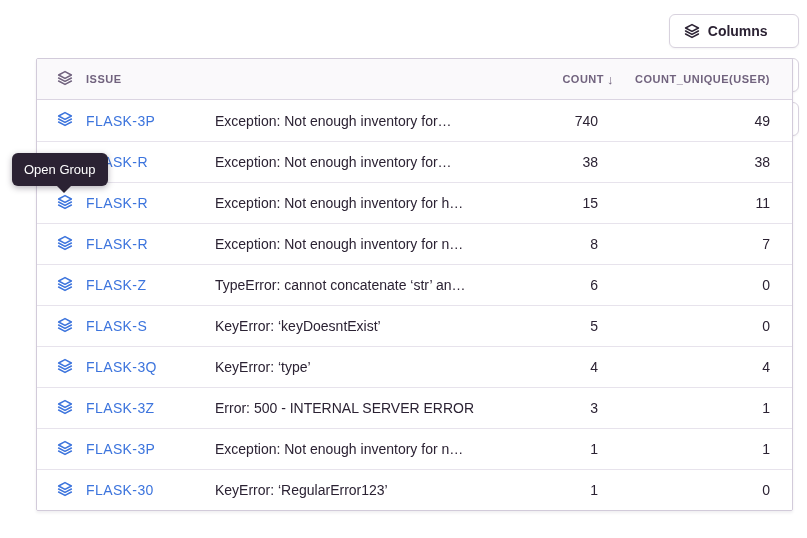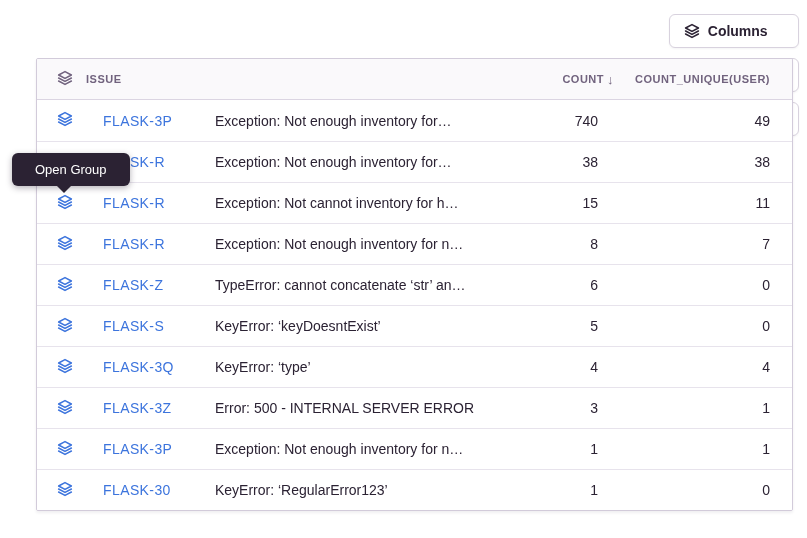--- a/index.html
+++ b/index.html
@@ -35,32 +35,32 @@
   .thead {
     background:#FAF9FB; border-bottom:1px solid #DBD5E2; height:41px;
     color:#71637E; font-size:11px; font-weight:bold; letter-spacing:0.5px;
   }
   .th-issue { display:flex; align-items:center; gap:13px; cursor:pointer; }
   .th-num { justify-self:end; display:flex; align-items:center; gap:3px; cursor:pointer;margin-left:8px; }
   .sort-arrow { font-size:13px; font-weight:normal; margin-right:-16px; }
 
   .row { border-top:1px solid #E7E3EC; background:#fff; font-size:14px; }
   .row:first-of-type { border-top:none; }
-  .issue-cell { display:flex; align-items:center; gap:30px; min-width:0; }
+  .issue-cell { display:flex; align-items:center; gap:13px; min-width:0; }
   .issue-link { color:#3C74DD; text-decoration:none; letter-spacing:0.4px; cursor:pointer; white-space:nowrap; }
   .layers-blue { color:#3C74DD; flex:none; cursor:pointer; }
   .layers-gray { color:#71637E; flex:none; }
   .desc { white-space:nowrap; overflow:hidden; color:#2B2233; }
   .num { text-align:right; color:#2B2233; }
 
   
   .tooltip {
     position:absolute; left:12px; top:153px; z-index:10;
     background:#2B2233; color:#fff; font-size:13px;
-    padding:9px 23px; border-radius:6px;
+    padding:9px 12px; border-radius:6px;
     box-shadow:0 2px 6px rgba(43,34,51,0.35);
     white-space:nowrap;
   }
   .tooltip::after {
     content:""; position:absolute; top:100%; left:45px;
     border:7px solid transparent; border-top:7px solid #2B2233; border-bottom:none;
   }
 </style>
 </head>
 <body>
@@ -158,21 +158,21 @@
     <div class="issue-cell">
       <span class="layers-blue">
         <svg width="16" height="16" viewBox="0 0 16 16" fill="none" stroke="currentColor" stroke-width="1.5" stroke-linejoin="round" stroke-linecap="round">
           <path d="M8 1.6 L14.4 5 L8 8.4 L1.6 5 Z"></path>
           <path d="M1.6 8 L8 11.4 L14.4 8"></path>
           <path d="M1.6 11 L8 14.4 L14.4 11"></path>
         </svg>
       </span>
       <a class="issue-link">FLASK-R</a>
     </div>
-    <div class="desc">Exception: Not cannot inventory for h…</div>
+    <div class="desc">Exception: Not enough inventory for h…</div>
     <div class="num">15</div>
     <div class="num">11</div>
   </div>
 
   <div class="grid-row row">
     <div class="issue-cell">
       <span class="layers-blue">
         <svg width="16" height="16" viewBox="0 0 16 16" fill="none" stroke="currentColor" stroke-width="1.5" stroke-linejoin="round" stroke-linecap="round">
           <path d="M8 1.6 L14.4 5 L8 8.4 L1.6 5 Z"></path>
           <path d="M1.6 8 L8 11.4 L14.4 8"></path>

